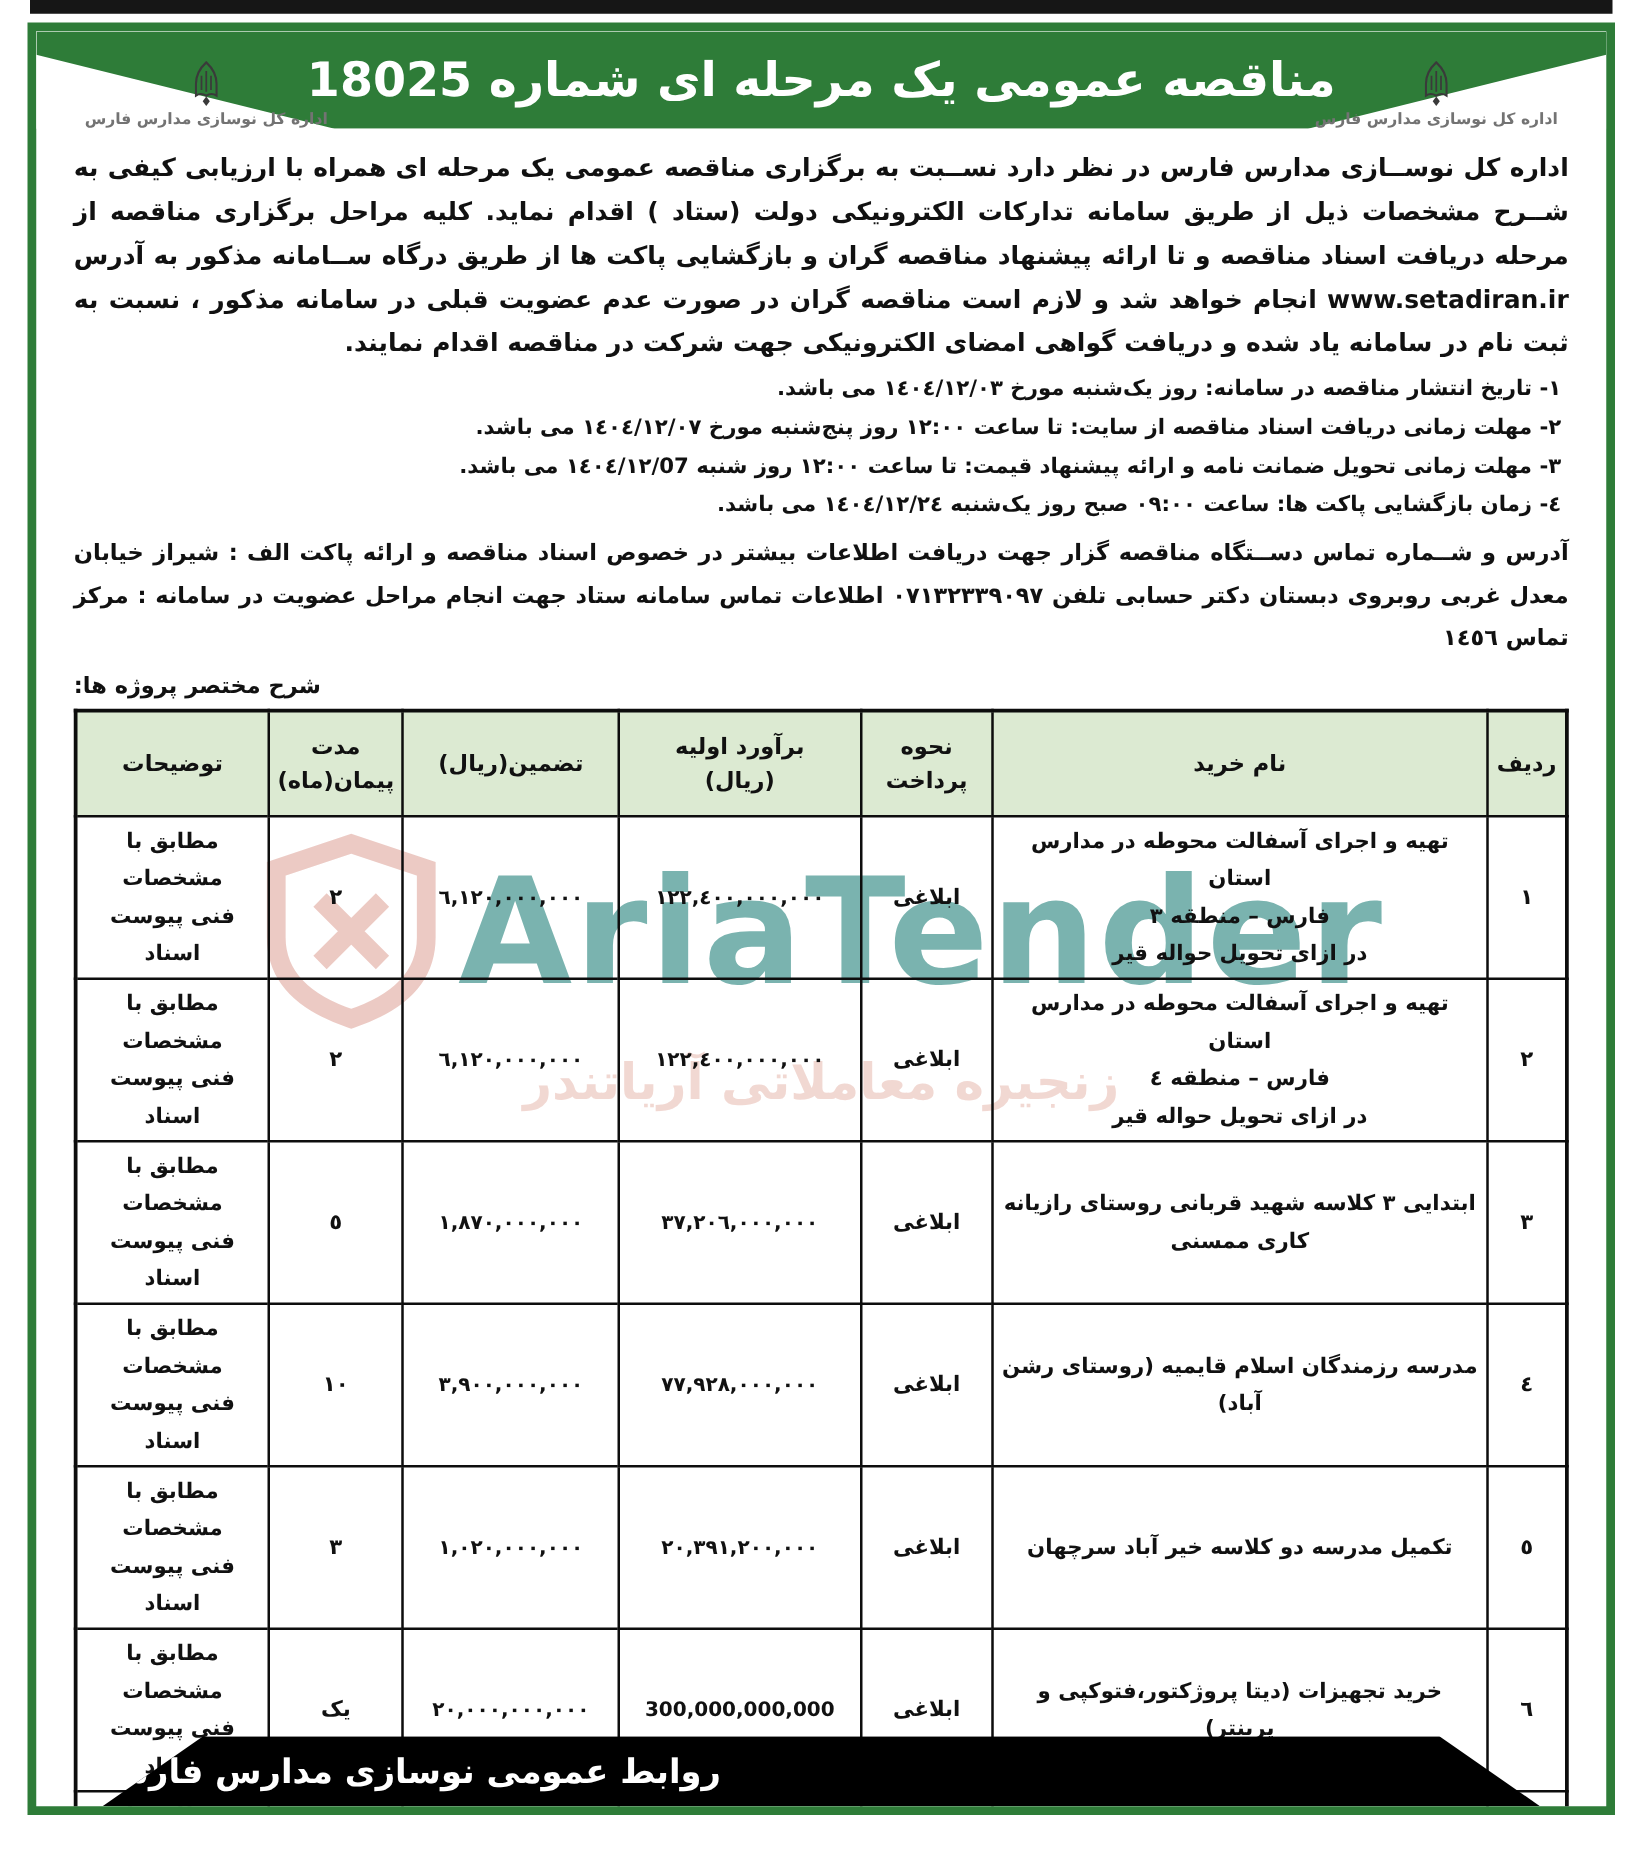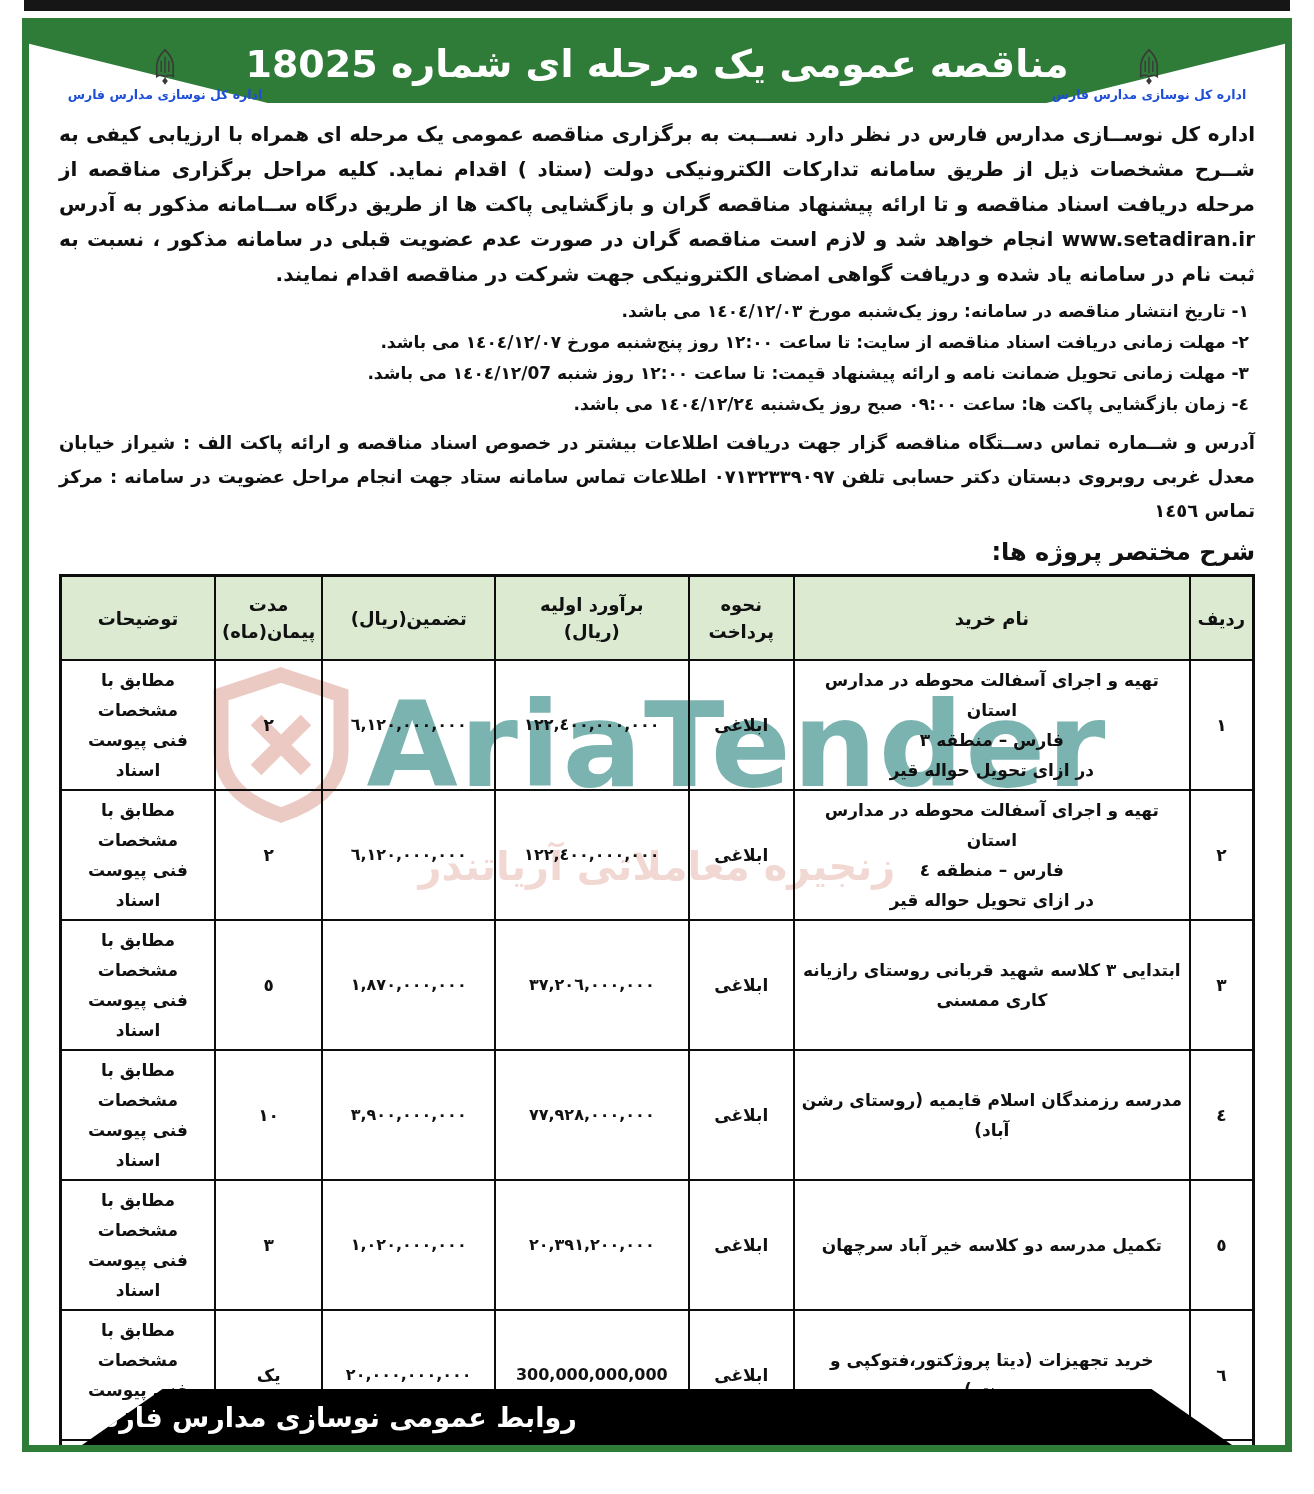--- a/index.html
+++ b/index.html
@@ -35,41 +35,41 @@
     color:#ffffff;font-size:38px;line-height:1;margin:0;
     letter-spacing:0;
   }
   .corner{
     position:absolute;bottom:1px;width:252px;text-align:center;z-index:2;
   }
   .corner-left{left:10px;}
   .corner-right{right:10px;}
   .corner svg{display:block;margin:0 auto 1px auto;}
   .corner-caption{
-    font-size:12.5px;color:#1d4ed8;white-space:nowrap;
+    font-size:12.5px;color:#737373;white-space:nowrap;
   }
   
   .content{padding:6px 30px 0 30px;position:relative;z-index:1;}
   .intro{
     margin:8px 0 4px 0;
     font-size:20px;line-height:35px;
     text-align:justify;
   }
   .schedule{margin:2px 6px 6px 0;}
   .schedule-item{
     font-size:17px;line-height:31px;text-align:right;
   }
   .address{
     margin:6px 0 2px 0;
     font-size:18px;line-height:34px;
     text-align:justify;
   }
   .projects-heading{
-    margin:10px 0 8px 0;text-align:right;
-    font-size:24px;
+    margin:10px 0 8px 0;text-align:left;
+    font-size:18px;
   }
   
   table.projects{
     width:100%;border-collapse:collapse;direction:rtl;
     border:3px solid #0d0d0d;
   }
   .projects th,.projects td{
     border:2.5px solid #0d0d0d;
     text-align:center;vertical-align:middle;
     white-space:pre-line;

